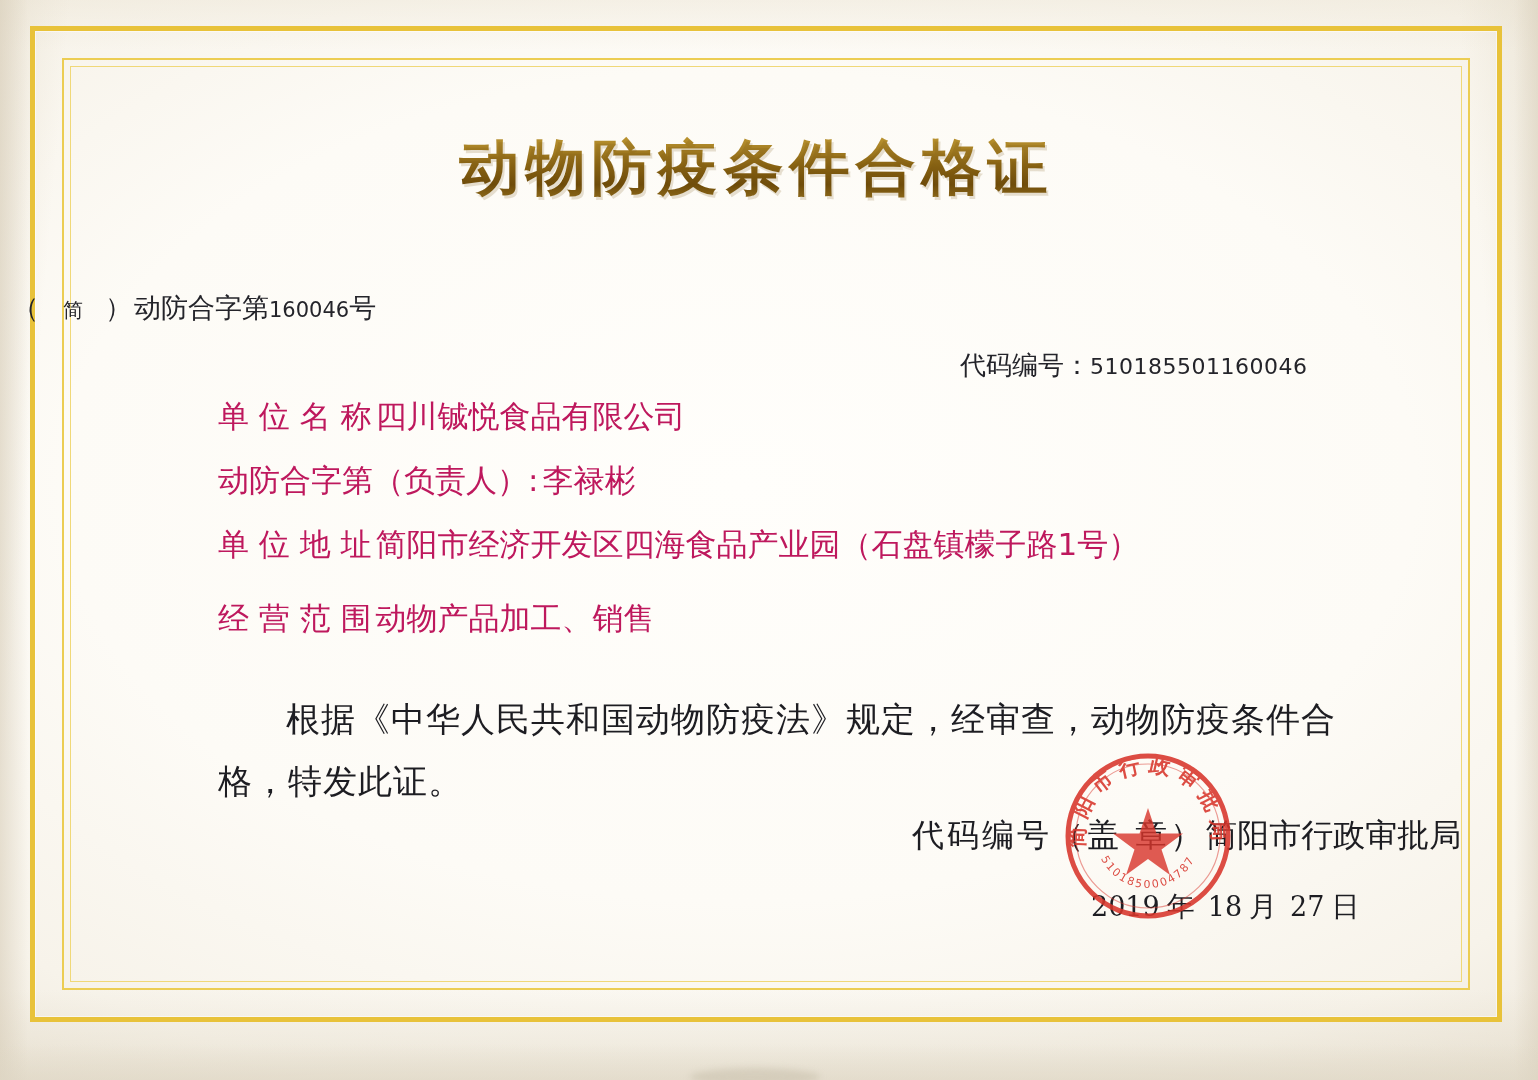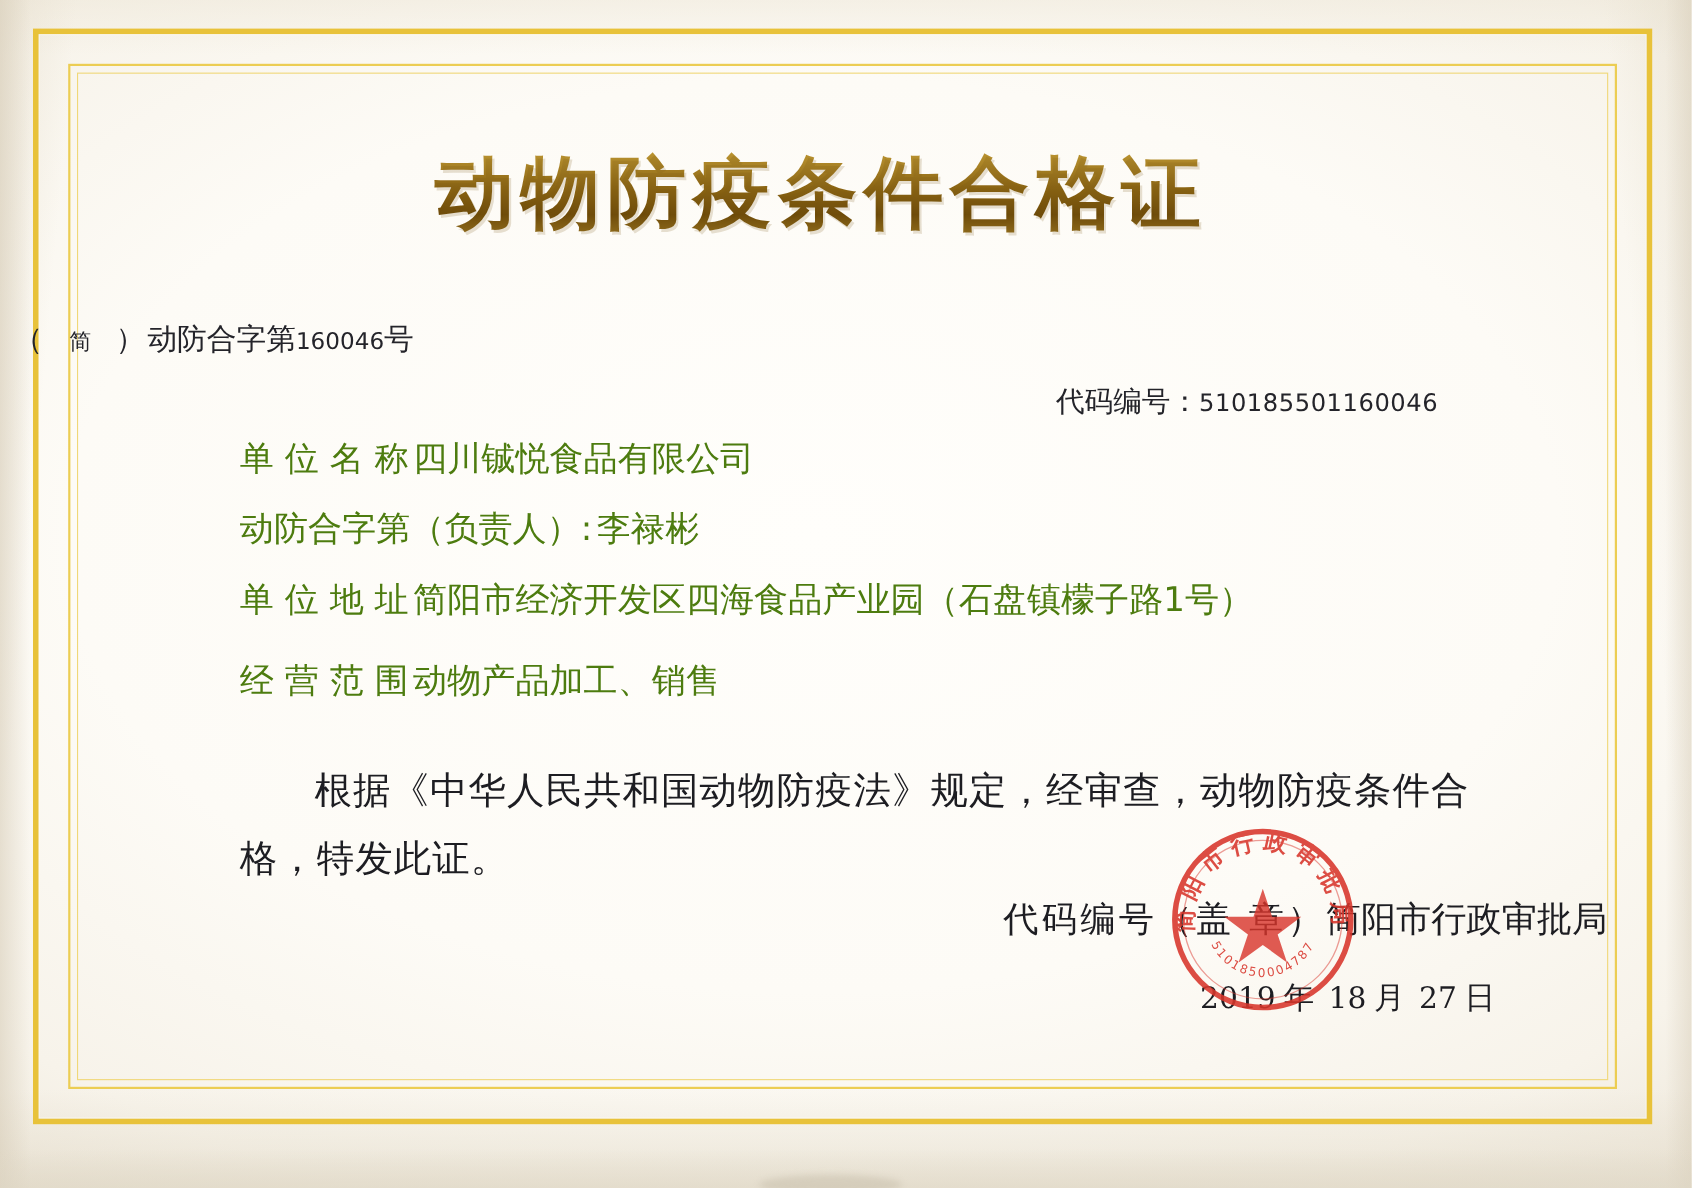--- a/index.html
+++ b/index.html
@@ -67,26 +67,26 @@
     position: absolute;
     left: 0;
     top: 0;
     width: 1538px;
     height: 1080px;
   }
 
   
   .title {
     position: absolute;
-    left: 0;
+    left: 10px;
     top: 128px;
     width: 1493px;
     text-align: center;
     font-family: "DejaVu Sans", sans-serif;
-    font-size: 72px;
+    font-size: 60px;
     font-weight: bold;
     letter-spacing: 6px;
     color: #7d5a11;
     background: linear-gradient(180deg, #caa33a 0%, #8a6413 45%, #6d4a08 70%, #a8832a 100%);
     -webkit-background-clip: text;
     background-clip: text;
     -webkit-text-fill-color: transparent;
     text-shadow: 2px 3px 0 rgba(120,90,20,0.18);
     white-space: nowrap;
   }
@@ -128,21 +128,21 @@
     font-size: 22px;
     letter-spacing: 0.5px;
   }
 
   
   .field {
     position: absolute;
     left: 218px;
     font-family: "DejaVu Sans", sans-serif;
     font-size: 31px;
-    color: #4d7c0f;
+    color: #be185d;
     white-space: nowrap;
     display: flex;
     align-items: baseline;
   }
   .field .lbl {
     letter-spacing: 0px;
   }
   .field .val {
     margin-left: 4px;
   }

